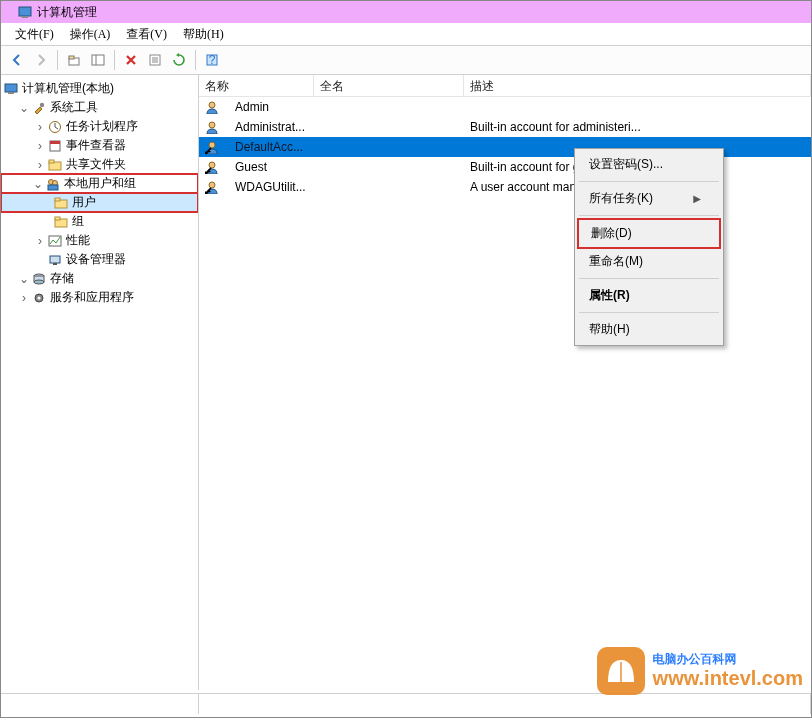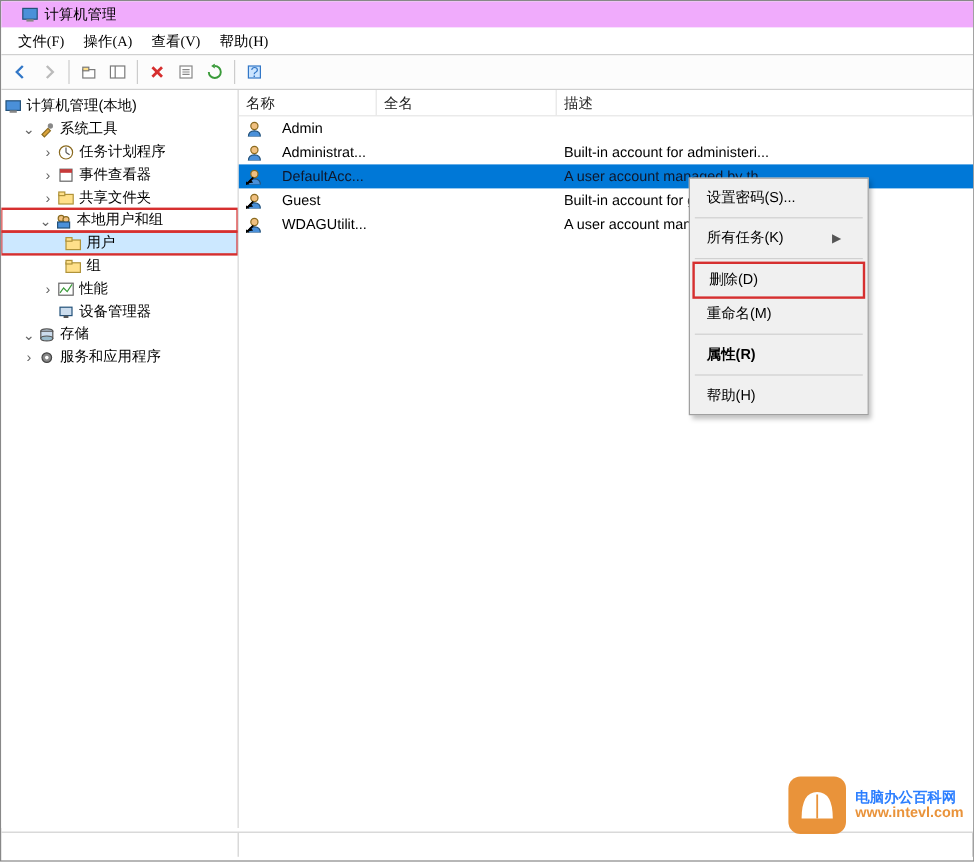--- a/index.html
+++ b/index.html
@@ -42,21 +42,21 @@
 .context-menu .mi { padding:5px 20px 5px 12px; display:flex; align-items:center; justify-content:space-between; cursor:default; }
 .context-menu .sep { height:1px; background:#d0d0d0; margin:3px 2px; }
 .context-menu .arrow { font-size:10px; color:#555; }
 .redbox-mi { border:2px solid #d62f2f; margin:-1px 0; }
 .statusbar { position:absolute; bottom:4px; left:0; right:0; height:20px; display:flex; border-top:1px solid #d0d0d0; }
 .statusbar .sbox { border-right:1px solid #d0d0d0; height:20px; }
 .watermark { position:absolute; right:8px; bottom:22px; display:flex; align-items:center; gap:8px; opacity:.92; }
 .watermark .wm-icon { width:48px; height:48px; background:#e88a2a; border-radius:10px; display:flex; align-items:center; justify-content:center; }
 .watermark .wm-text { font-size:20px; font-weight:bold; text-align:left; line-height:1.1; }
 .watermark .wm-text .t1 { color:#1a74ff; }
-.watermark .wm-text .t2 { color:#e88a2a; font-size:12px; }
+.watermark .wm-text .t2 { color:#e88a2a; font-size:20px; }
 svg { display:block; }
 </style>
 </head>
 <body>
 
 <div class="titlebar">
   <span class="icon">
     <svg width="16" height="16">
         <rect x="2" y="3" width="12" height="9" fill="#4a90d9" stroke="#24527a"></rect>
         <rect x="5" y="12" width="6" height="2" fill="#888"></rect>
@@ -329,21 +329,20 @@
                 <path d="M1 13 L1 13"></path>
                 <path d="M1 13 a1 1 0 0 0 0 0"></path>
                 <path d="M2 12 L5 9 M5 12 L2 9" stroke="none"></path>
                 <path d="M0 14 L5 9" stroke="#000" stroke-width="1"></path>
                 <path d="M0 14 L3 14 L0 11 Z" fill="#000"></path>
               </svg>
             </span>
             <span>DefaultAcc...</span>
           </div>
           <div class="cell cell-full"></div>
-          <div class="cell cell-desc">A user account managed by th...</div>
         </div>
         <div class="row">
           <div class="cell cell-name">
             <span class="user-icon">
               <svg width="14" height="14">
                 <circle cx="7" cy="5" r="3" fill="#f0c080" stroke="#8a6a1f"></circle>
                 <path d="M2 14 Q2 9 7 9 Q12 9 12 14 Z" fill="#4a90d9" stroke="#24527a"></path>
                 <path d="M1 13 L6 8" stroke="#222" stroke-width="1.5"></path>
                 <path d="M1 13 L3 11" stroke="#fff" stroke-width="3" opacity="0"></path>
                 <path d="M0 14 L6 8" stroke="#000" stroke-width="1.2"></path>

